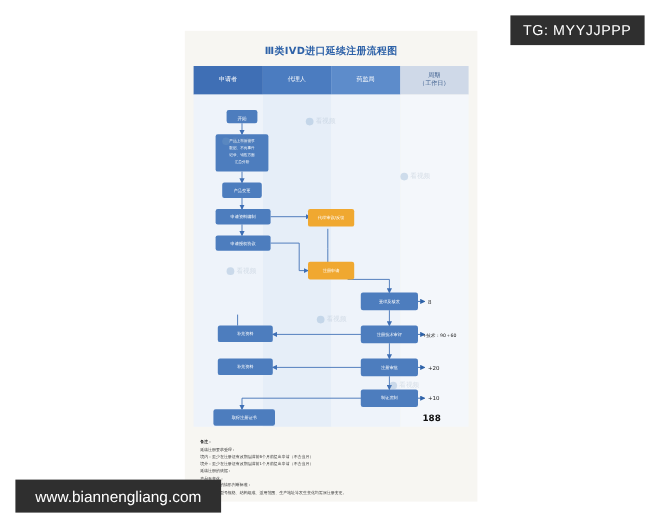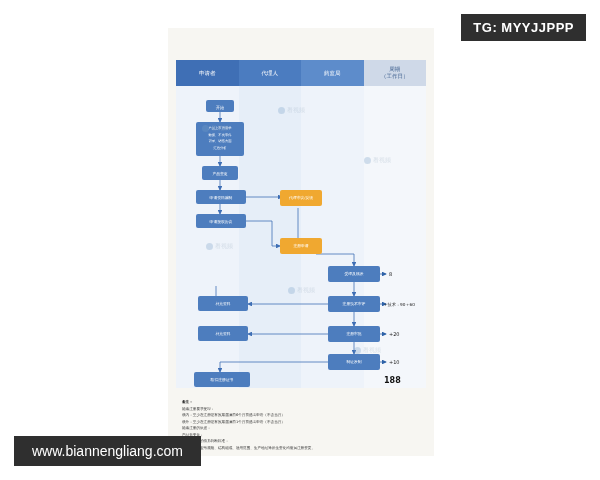--- a/index.html
+++ b/index.html
@@ -6,21 +6,21 @@
   body{
     width:600px;height:480px;
     background:#ffffff;
     font-family:"DejaVu Sans","Liberation Sans",sans-serif;
     position:relative;overflow:hidden;
   }
   
   #tg-tag{
     position:absolute;top:14px;right:14px;
     background:#2f2f2f;color:#ffffff;
-    font-size:13px;font-weight:bold;
+    font-size:13px;font-weight:normal;
     padding:6px 12px;letter-spacing:.5px;
     font-family:"Liberation Sans",sans-serif;
     text-align:center;
   }
   
   #site-bar{
     position:absolute;left:14px;bottom:14px;
     background:#2f2f2f;color:#ffffff;
     font-size:14px;padding:7px 18px;
     font-family:"Liberation Sans",sans-serif;
@@ -93,20 +93,21 @@
     background:rgba(120,160,200,.30);margin-right:2px;vertical-align:middle;
   }
 </style>
 </head>
 <body>
 
 <div id="tg-tag">TG: MYYJJPPP</div>
 
 <div id="poster">
 
+  <div id="poster-title">Ⅲ类IVD进口延续注册流程图</div>
 
   <div id="lane-header">
     <div class="lane-h l1">申请者</div>
     <div class="lane-h l2">代理人</div>
     <div class="lane-h l3">药监局</div>
     <div class="lane-h l4" style="white-space:pre-line;">周期
 （工作日）</div>
   </div>
 
   <div id="lane-body">

